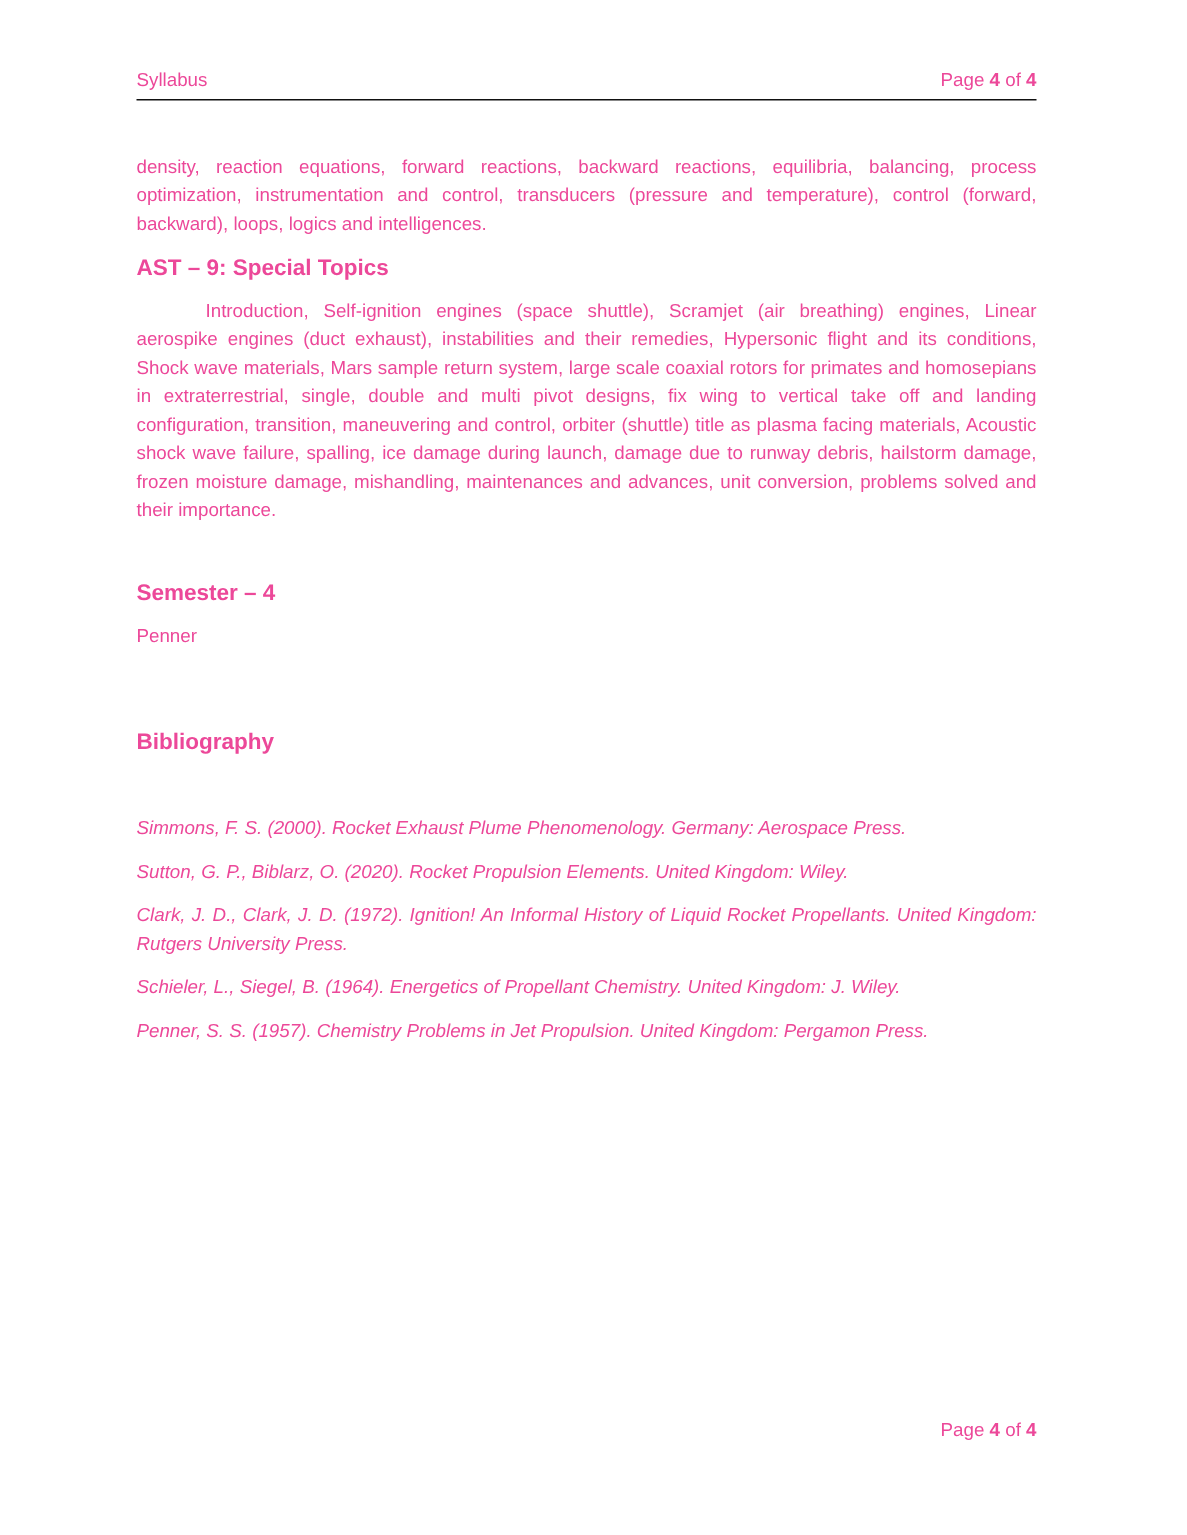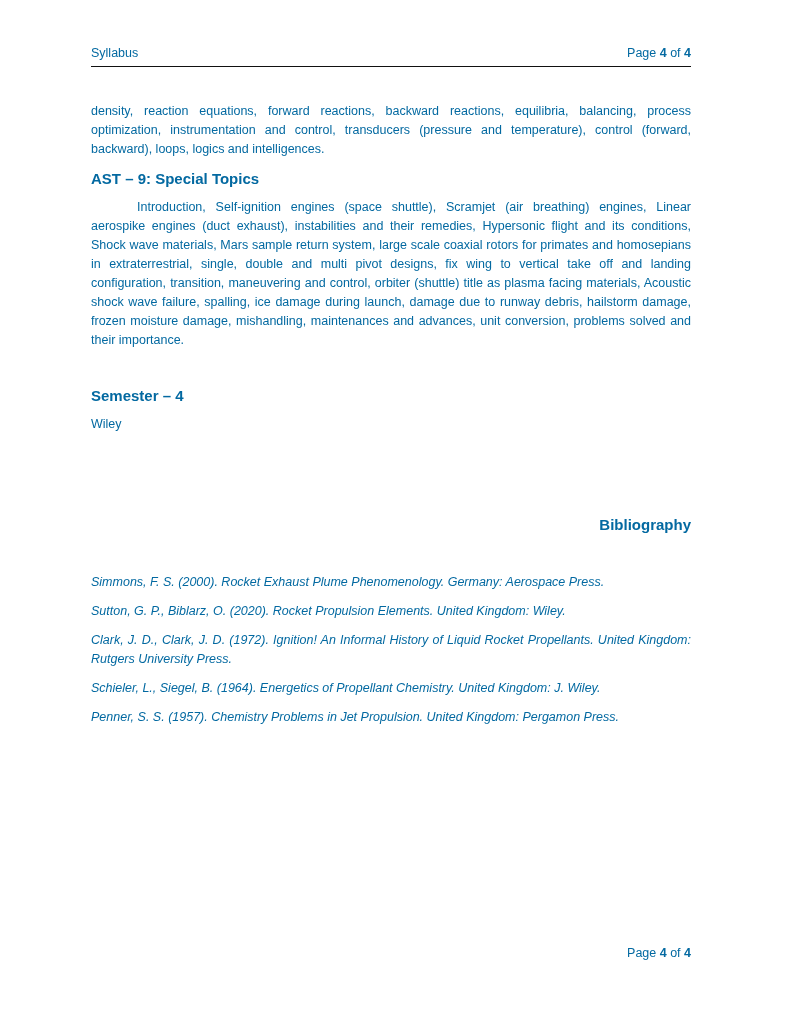--- a/index.html
+++ b/index.html
@@ -10,21 +10,21 @@
   .page {
     position: relative;
     width: 791px;
     height: 1023px;
     background: #ffffff;
     box-sizing: border-box;
     padding: 0 100px 0 91px;
     font-family: "Liberation Sans", sans-serif;
     font-size: 12.5px;
     line-height: 19px;
-    color: #0369a1;
+    color: #ec4899;
     overflow: hidden;
   }
   .page-header {
     padding-top: 44px;
     padding-bottom: 3px;
     border-bottom: 1.5px solid #111111;
     display: flex;
     justify-content: space-between;
     align-items: baseline;
   }
@@ -51,22 +51,21 @@
     margin-top: 10px;
     text-indent: 46px;
   }
   .heading-semester {
     margin-top: 36px;
   }
   .thesis-line {
     margin: 10px 0 0 0;
   }
   .heading-bibliography {
-    margin-top: 81px;
-    text-align: right;
+    margin-top: 51px;
   }
   .reference-list {
     margin-top: 39px;
   }
   .reference-item {
     text-align: justify;
     margin: 0 0 10px 0;
     font-style: italic;
   }
   .page-footer {
@@ -89,21 +88,21 @@
   <main>
 
     <p class="body-paragraph para-density">density, reaction equations, forward reactions, backward reactions, equilibria, balancing, process optimization, instrumentation and control, transducers (pressure and temperature), control (forward, backward), loops, logics and intelligences.</p>
 
     <h2 class="heading-bold heading-ast">AST – 9: Special Topics</h2>
 
     <p class="body-paragraph para-ast">Introduction, Self-ignition engines (space shuttle), Scramjet (air breathing) engines, Linear aerospike engines (duct exhaust), instabilities and their remedies, Hypersonic flight and its conditions, Shock wave materials, Mars sample return system, large scale coaxial rotors for primates and homosepians in extraterrestrial, single, double and multi pivot designs, fix wing to vertical take off and landing configuration, transition, maneuvering and control, orbiter (shuttle) title as plasma facing materials, Acoustic shock wave failure, spalling, ice damage during launch, damage due to runway debris, hailstorm damage, frozen moisture damage, mishandling, maintenances and advances, unit conversion, problems solved and their importance.</p>
 
     <h2 class="heading-bold heading-semester">Semester – 4</h2>
 
-    <p class="thesis-line">Wiley</p>
+    <p class="thesis-line">Penner</p>
 
     <h2 class="heading-bold heading-bibliography">Bibliography</h2>
 
     <section class="reference-list">
       <p class="reference-item">Simmons, F. S. (2000). Rocket Exhaust Plume Phenomenology. Germany: Aerospace Press.</p>
       <p class="reference-item">Sutton, G. P., Biblarz, O. (2020). Rocket Propulsion Elements. United Kingdom: Wiley.</p>
       <p class="reference-item">Clark, J. D., Clark, J. D. (1972). Ignition! An Informal History of Liquid Rocket Propellants. United Kingdom: Rutgers University Press.</p>
       <p class="reference-item">Schieler, L., Siegel, B. (1964). Energetics of Propellant Chemistry. United Kingdom: J. Wiley.</p>
       <p class="reference-item">Penner, S. S. (1957). Chemistry Problems in Jet Propulsion. United Kingdom: Pergamon Press.</p>
     </section>

